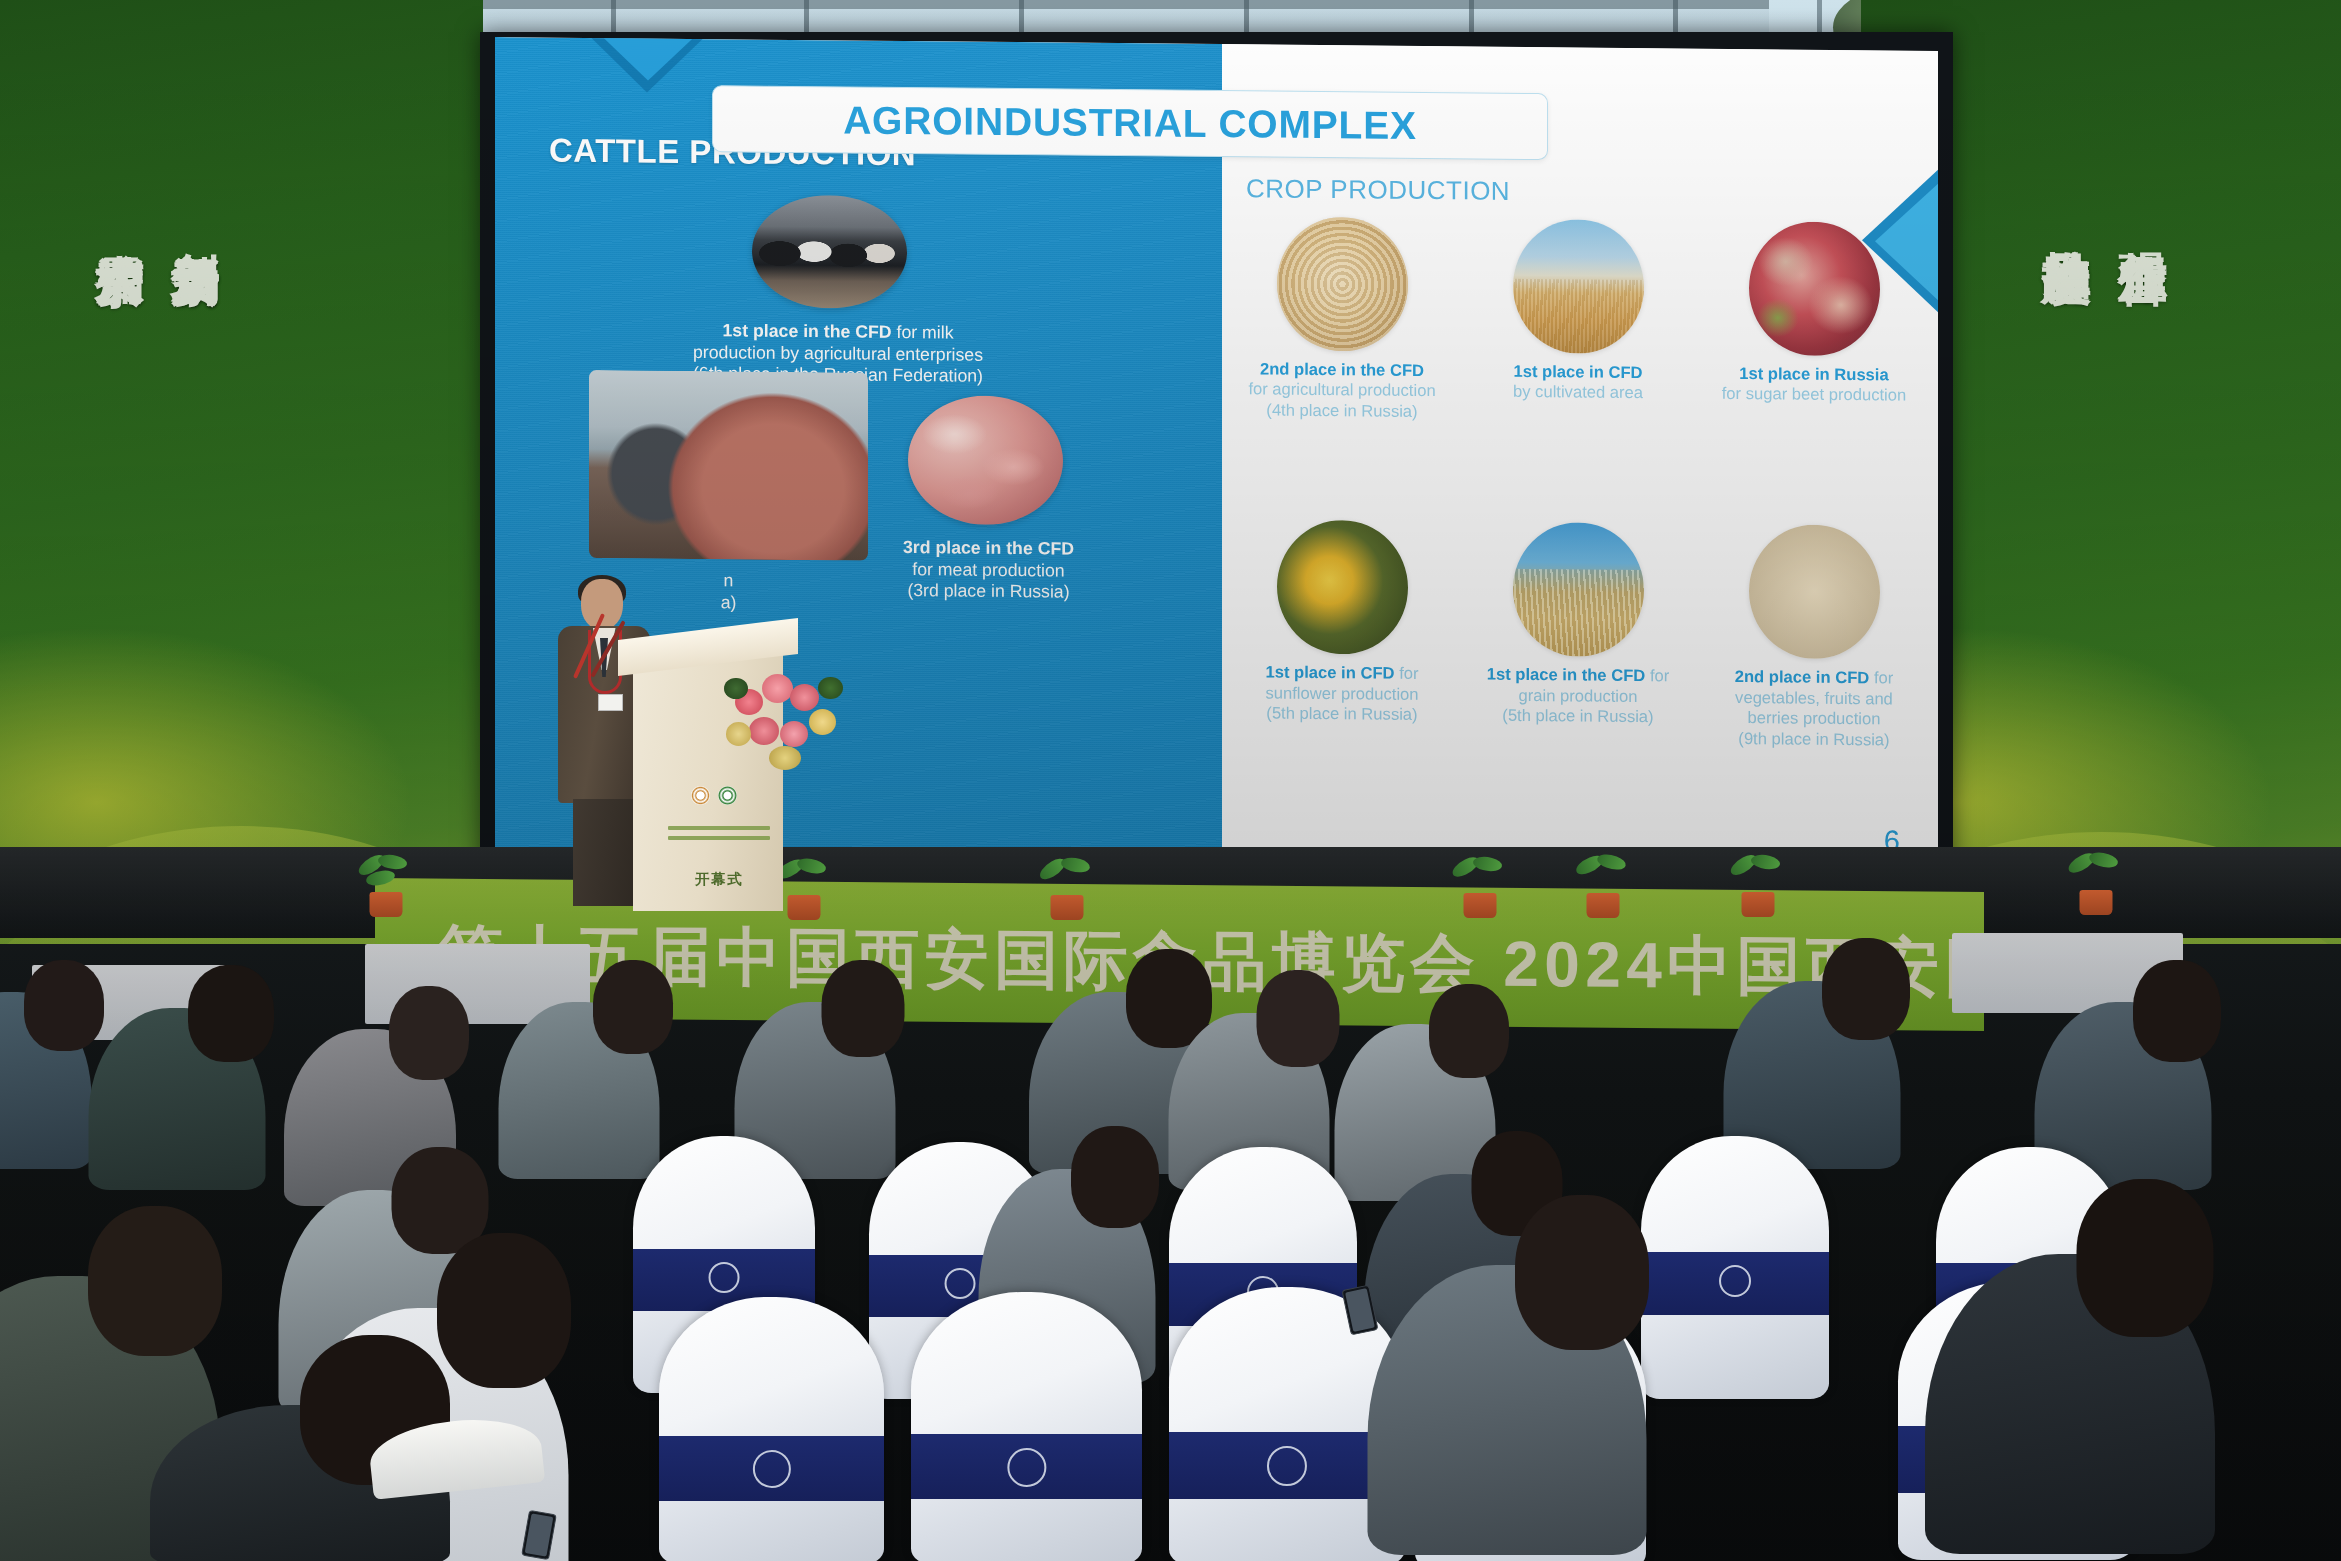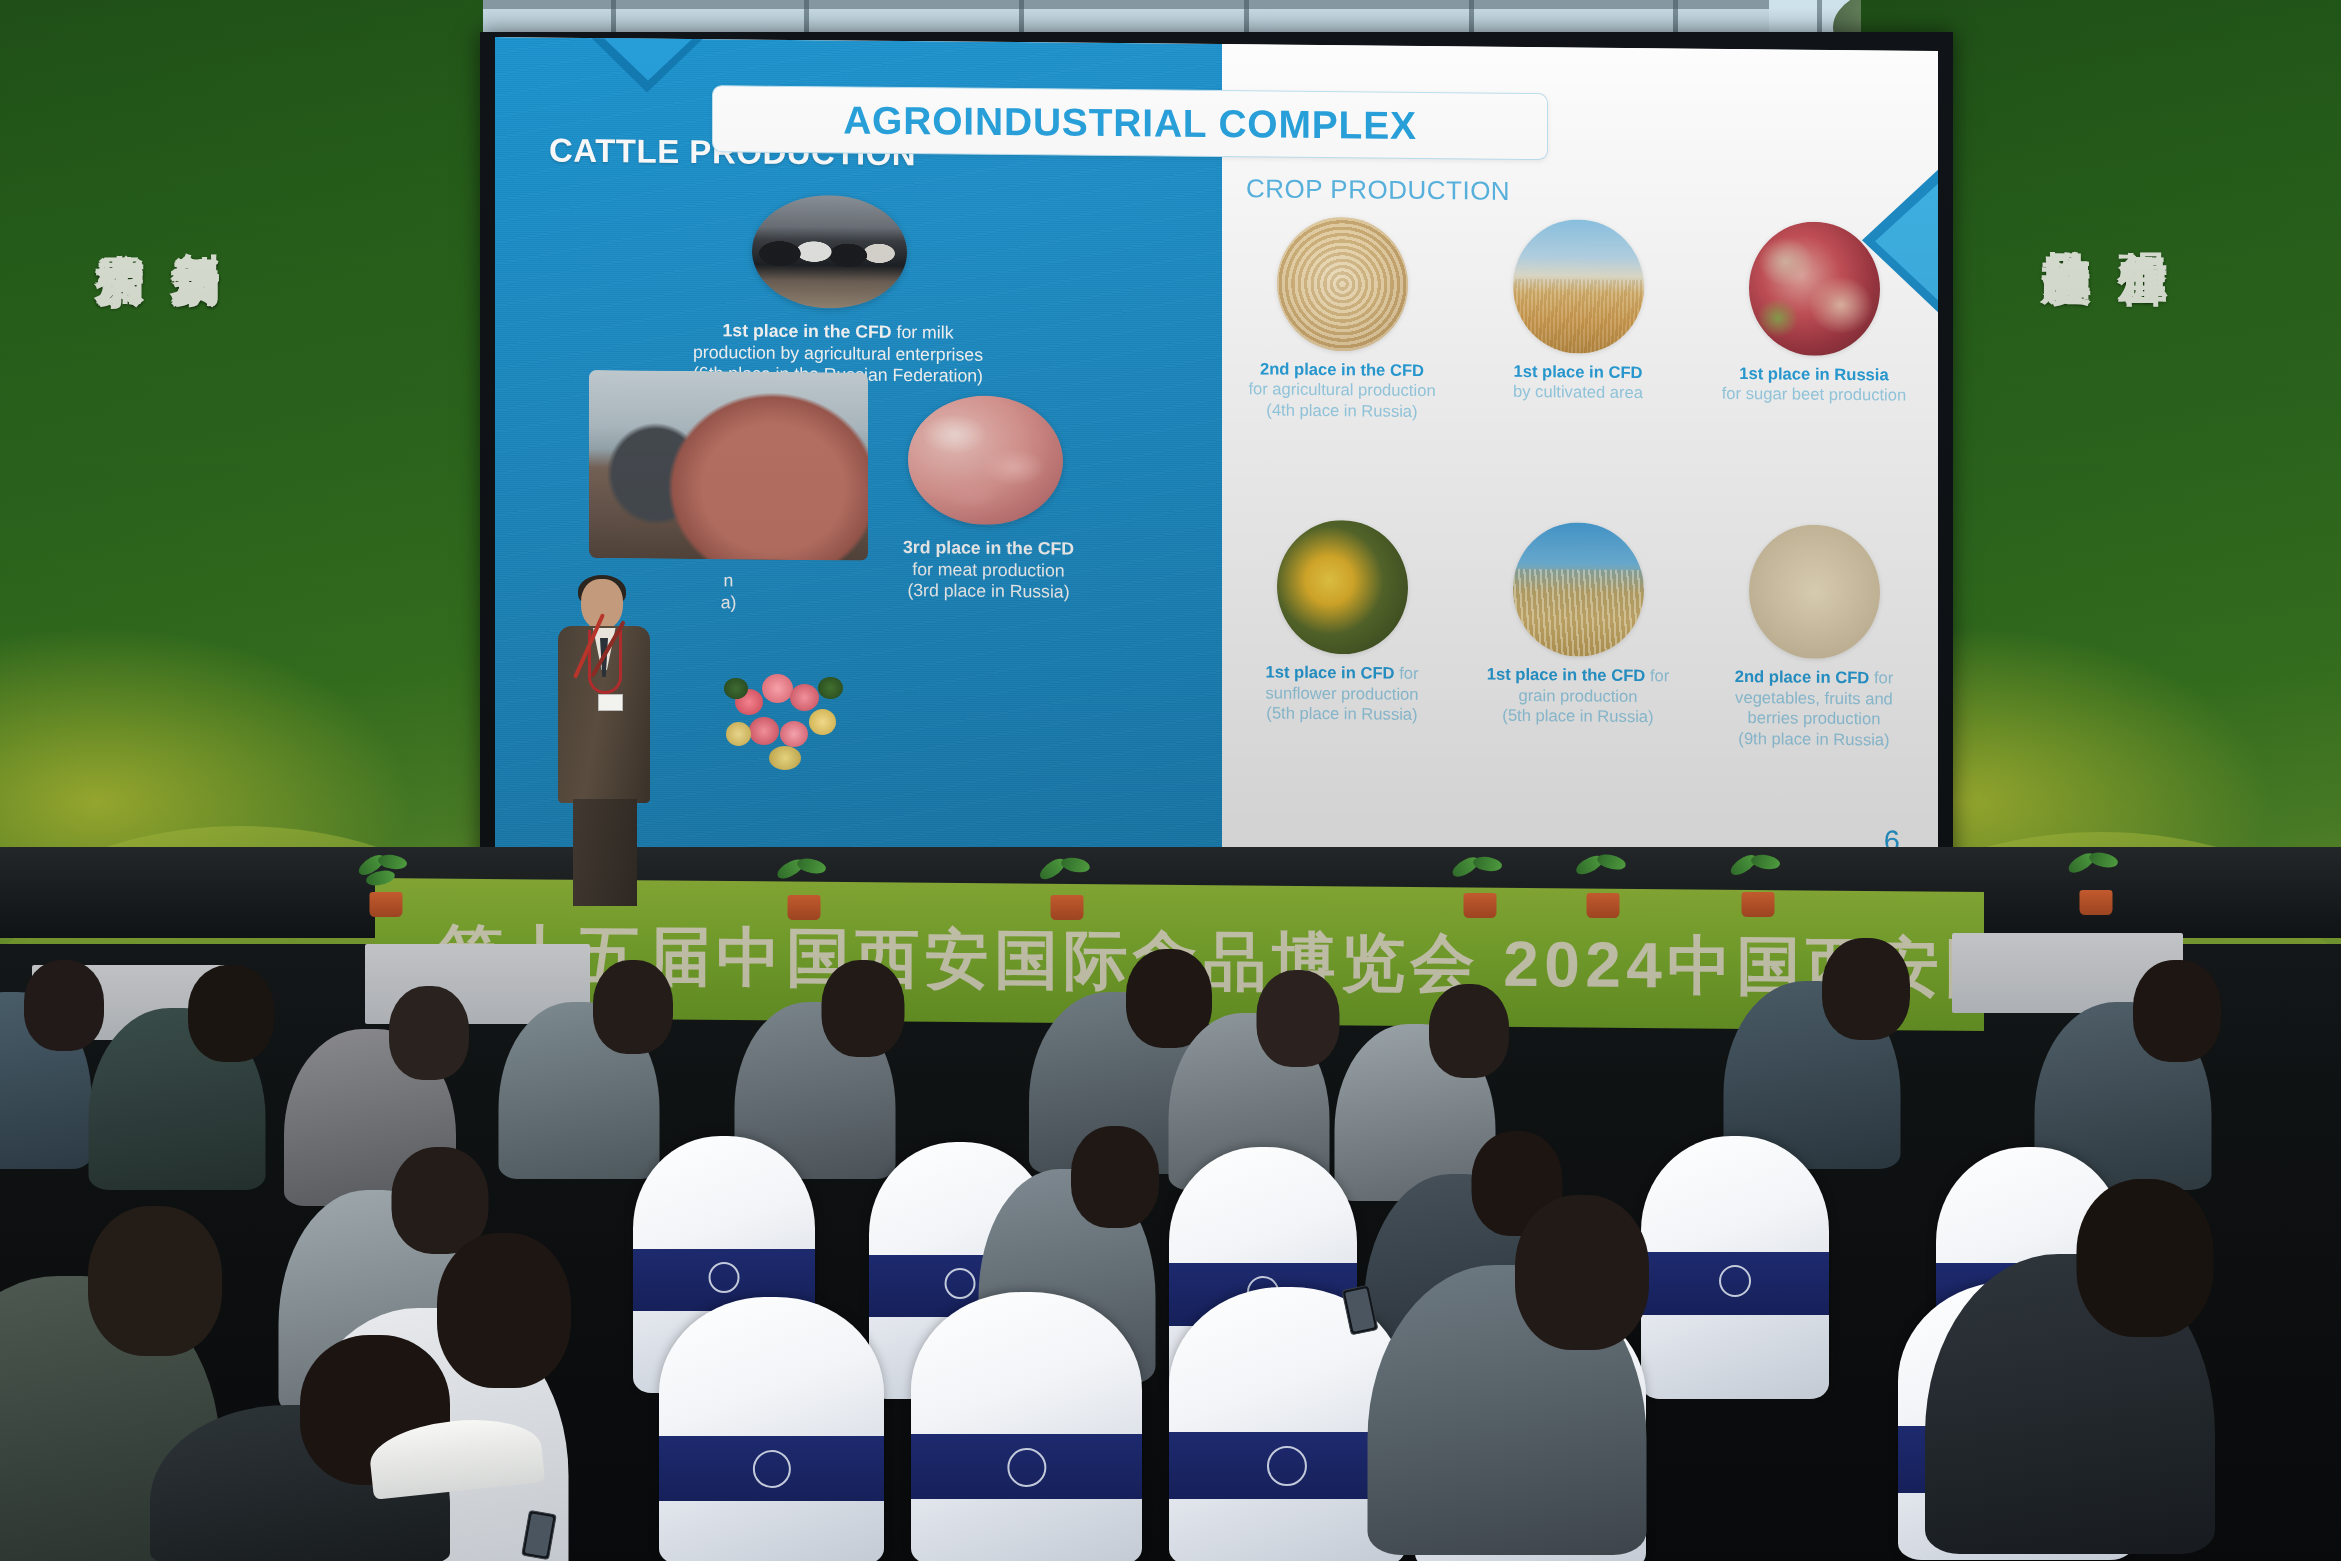--- a/index.html
+++ b/index.html
@@ -612,20 +612,30 @@
     <div class="sp-shirt"></div>
     <div class="sp-tie"></div>
     <div class="sp-lanyard"></div>
     <div class="sp-badge"></div>
     <div class="sp-legs"></div>
   </div>
 
   <div class="mic"></div>
   <div class="mic2"></div>
 
+  <div class="podium">
+    <div class="podium-top"></div>
+    <div class="podium-logos">
+      <i class="logo-a"></i>
+      <i class="logo-b"></i>
+    </div>
+    <div class="podium-line" style="top:172px"></div>
+    <div class="podium-line" style="top:182px"></div>
+    <div class="podium-open">开幕式</div>
+  </div>
 
   <div class="flowers">
     <b style="left:10.7px;top:21.4px;width:28px;height:26px;background:radial-gradient(circle,#f2828e,#c94452)"></b>
     <b style="left:38px;top:6.4px;width:31px;height:29px;background:radial-gradient(circle,#f6a0a8,#d4606c)"></b>
     <b style="left:66px;top:16px;width:29px;height:27px;background:radial-gradient(circle,#f0919b,#c24a58)"></b>
     <b style="left:25px;top:49px;width:30px;height:28px;background:radial-gradient(circle,#ef8f99,#c04654)"></b>
     <b style="left:56px;top:53px;width:28px;height:26px;background:radial-gradient(circle,#f3a2ad,#cb5562)"></b>
     <b style="left:85px;top:41px;width:27px;height:26px;background:radial-gradient(circle,#efd88a,#c9a944)"></b>
     <b style="left:2.1px;top:54px;width:25px;height:23.6px;background:radial-gradient(circle,#e7d58c,#bfa348)"></b>
     <b style="left:45px;top:78px;width:32px;height:23.6px;background:radial-gradient(circle,#e4d27f,#b59b42)"></b>

